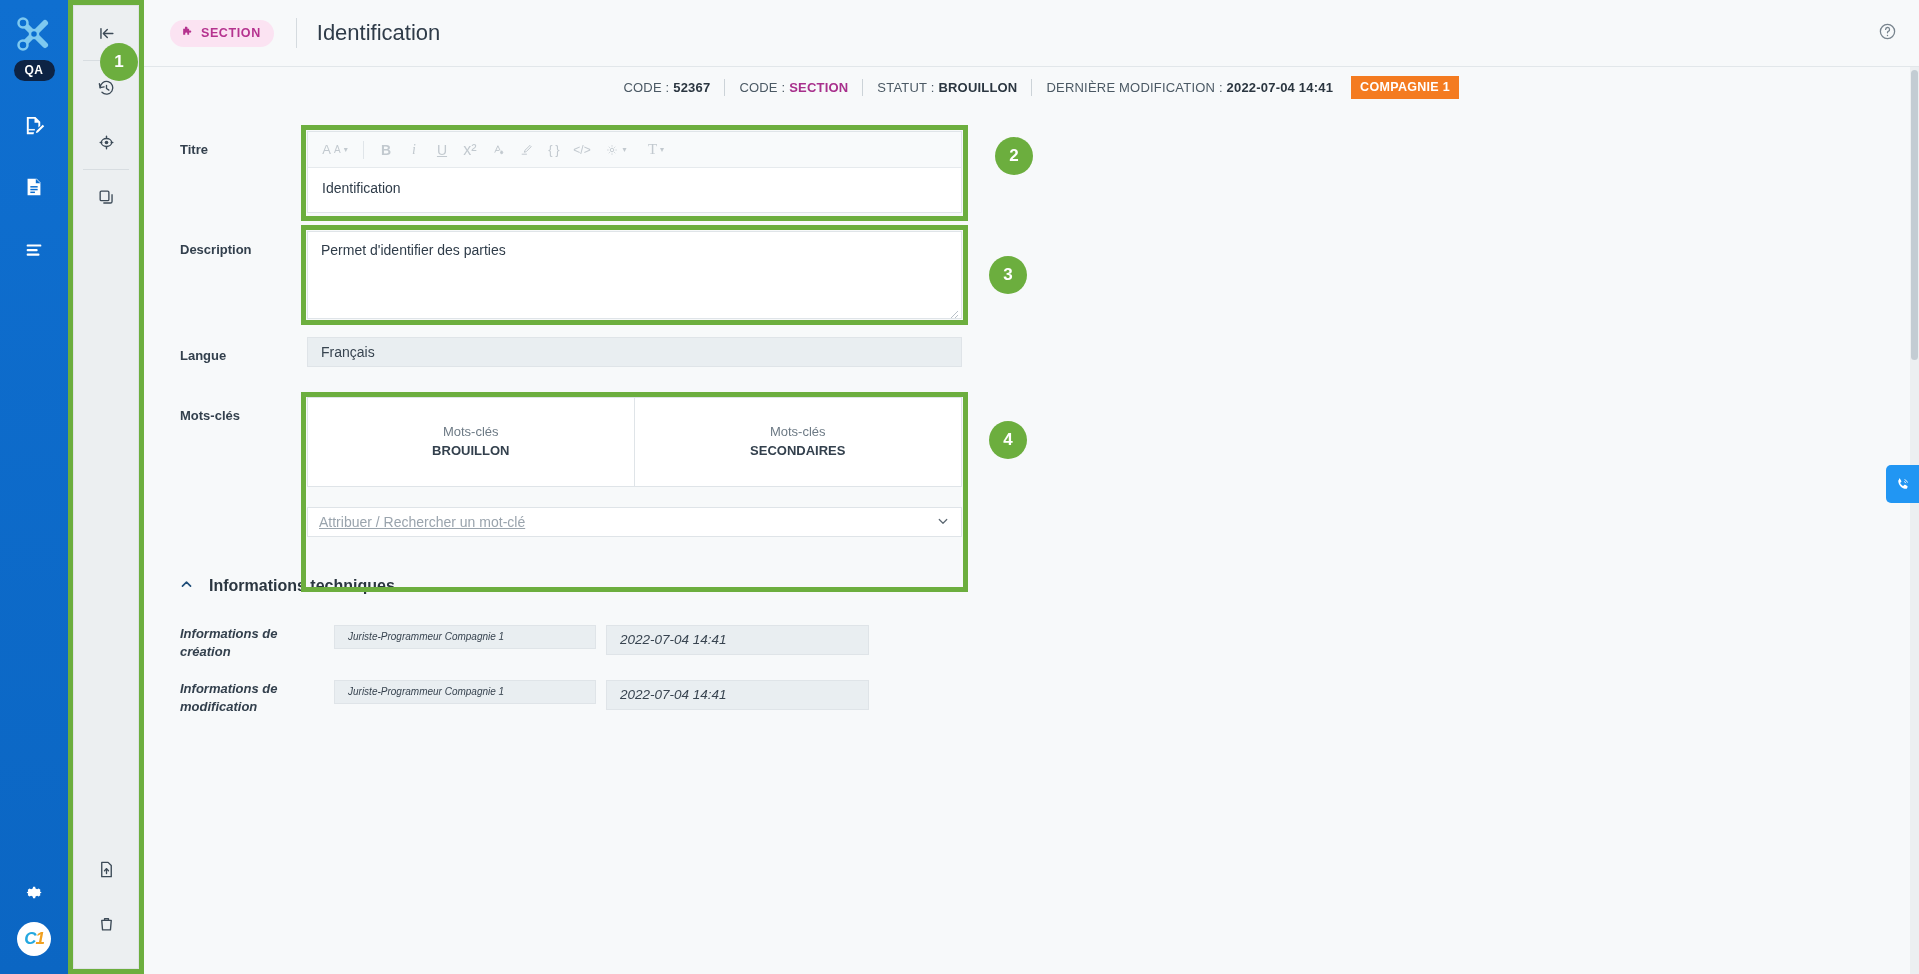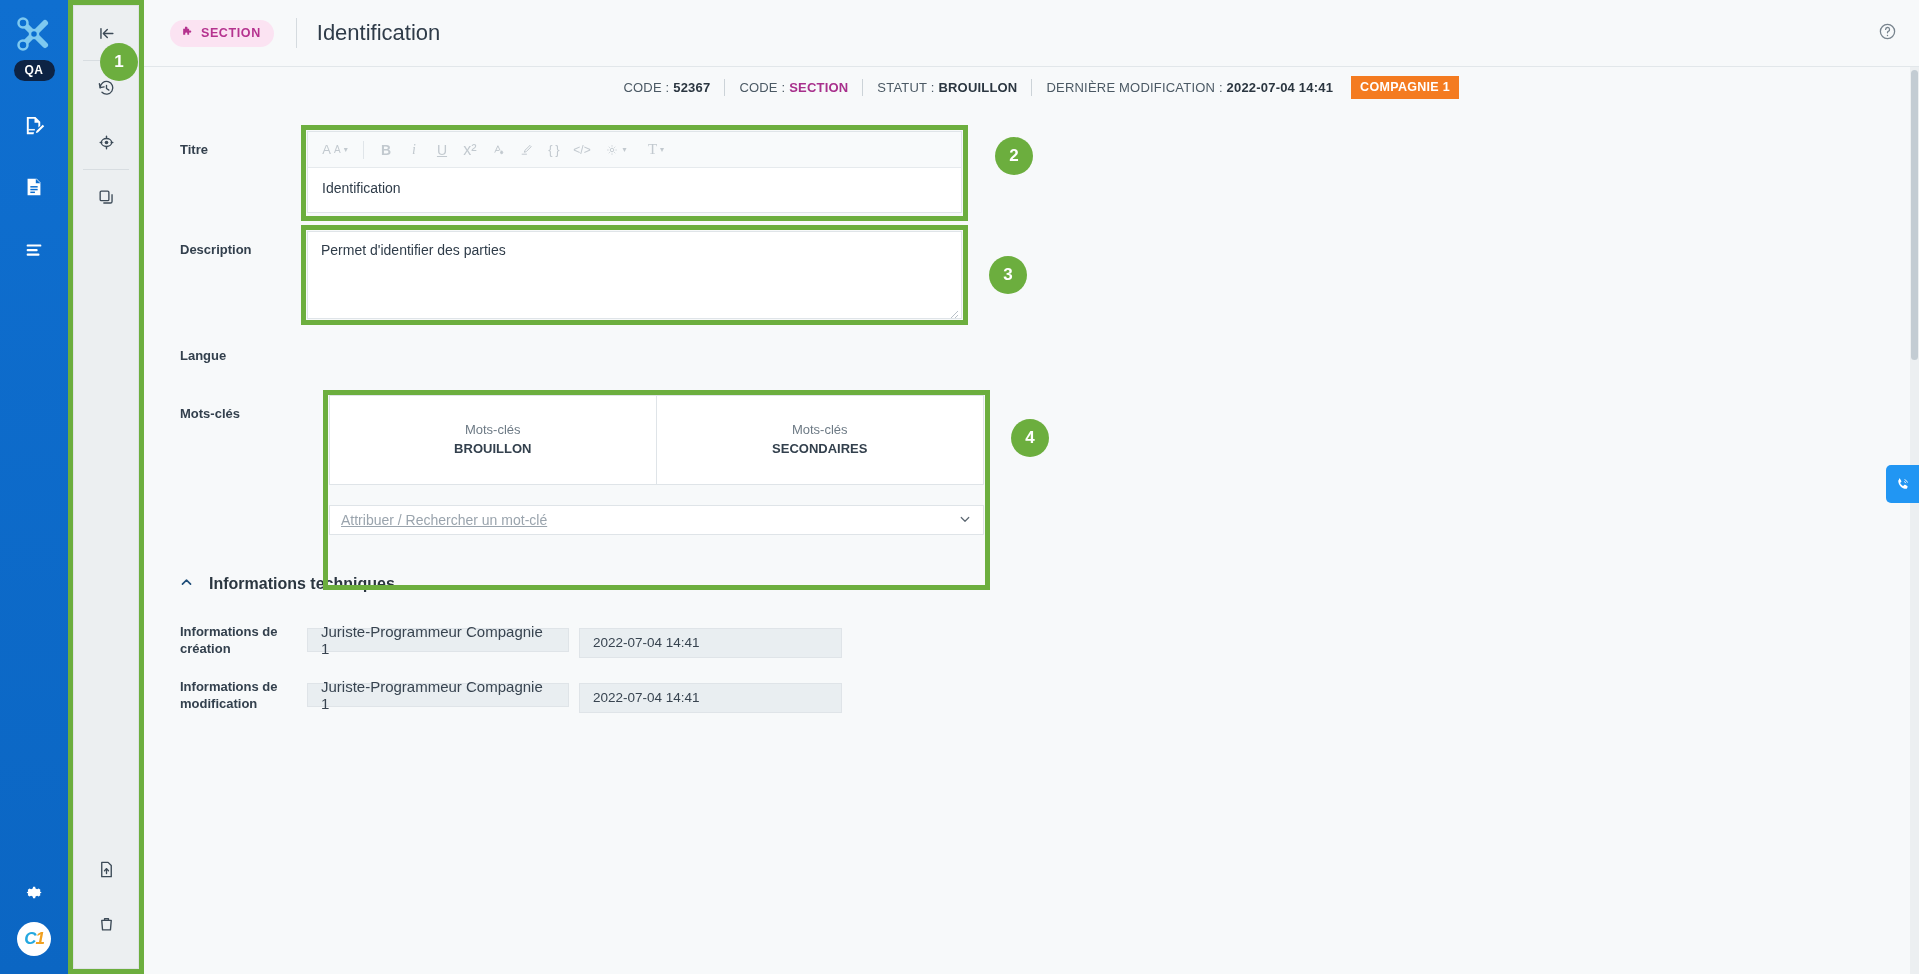--- a/index.html
+++ b/index.html
@@ -177,23 +177,23 @@
   }
   .kw-select .chev { position: absolute; right: 12px; color: #5b6771; font-size: 11px; }
 
   
   .section-head {
     display: flex; align-items: center; gap: 16px;
     margin: 40px 0 24px 36px; font-size: 16px; font-weight: bold; color: #2b3640;
   }
   .section-head .chev-up { color: #1f4e79; font-size: 12px; }
 
-  .tech-row { display: flex; align-items: flex-end; margin-bottom: 14px; }
+  .tech-row { display: flex; align-items: center; margin-bottom: 14px; font-style: italic; }
   .tech-a { width: 262px; height: 24px; background: #e9eef1; border: 1px solid #dfe4e8;
-            display:flex; align-items:center; padding: 0 13px; font-size: 15px; color: #384450; }
+            display:flex; align-items:center; padding: 0 13px; font-size: 10px; color: #384450; margin-left: 27px; }
   .tech-b { width: 263px; height: 30px; background: #e9eef1; border: 1px solid #dfe4e8;
             margin-left: 10px;
             display:flex; align-items:center; padding: 0 13px; font-size: 13.5px; color: #384450; }
 
   
   .hl { position: absolute; border: 5px solid #6cae3e; pointer-events: none; }
   .badge {
     position: absolute; width: 38px; height: 38px; border-radius: 50%;
     background: #6cae3e; color: #ffffff;
     display: flex; align-items: center; justify-content: center;
@@ -453,23 +453,26 @@
               </svg>
             </span>
           </div>
           <div class="hl" style="left:-6px; top:-6px; width:667px; height:100px;"></div>
           <div class="badge" style="left:682px; top:25px;">3</div>
         </div>
       </div>
 
       <div class="row" style="margin-bottom:30px;">
         <div class="lbl">Langue</div>
-      </div>
-
-      <div class="row" style="margin-bottom:10px;gap:22px;">
+        <div class="ctrl">
+          <div class="readonly">Français</div>
+        </div>
+      </div>
+
+      <div class="row" style="margin-bottom:10px;">
         <div class="lbl">Mots-clés</div>
         <div class="ctrl">
           <div class="kw-wrap">
             <div class="kw-panels">
               <div class="kw-panel first">
                 <span>Mots-clés</span>
                 <b>BROUILLON</b>
               </div>
               <div class="kw-panel">
                 <span>Mots-clés</span>

